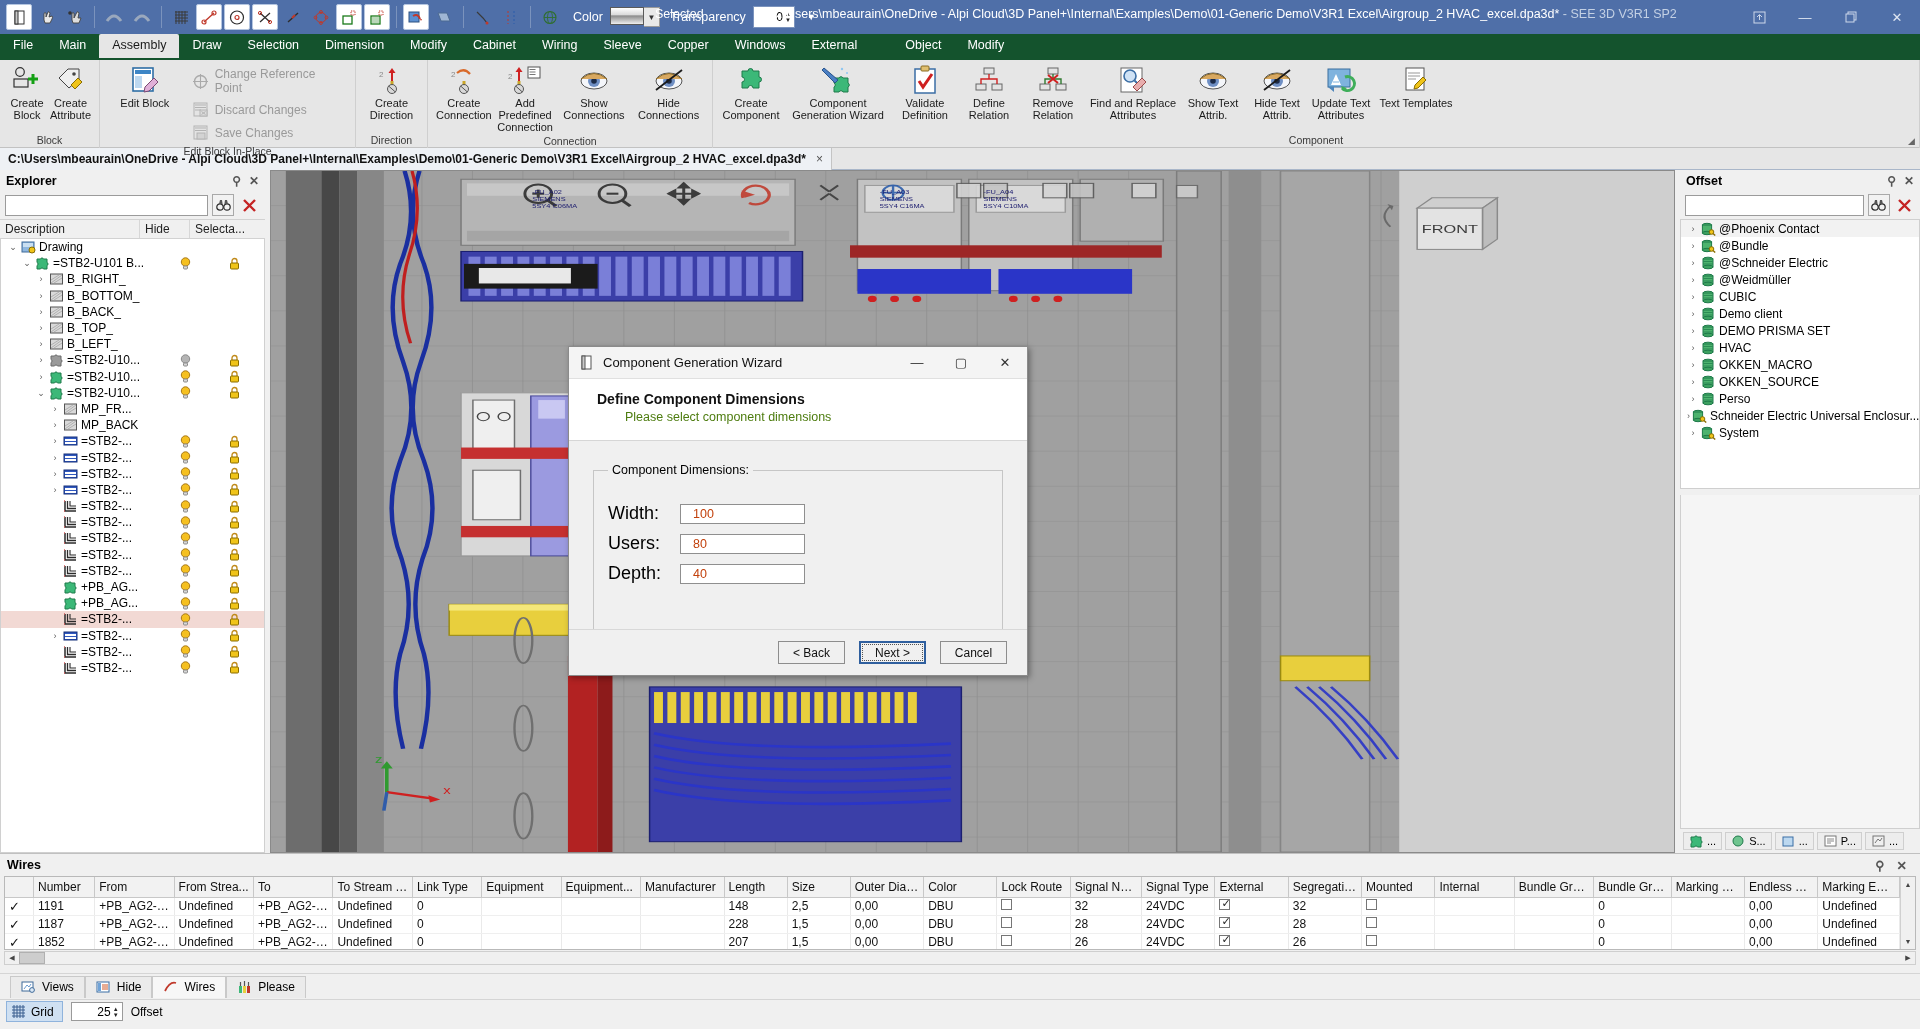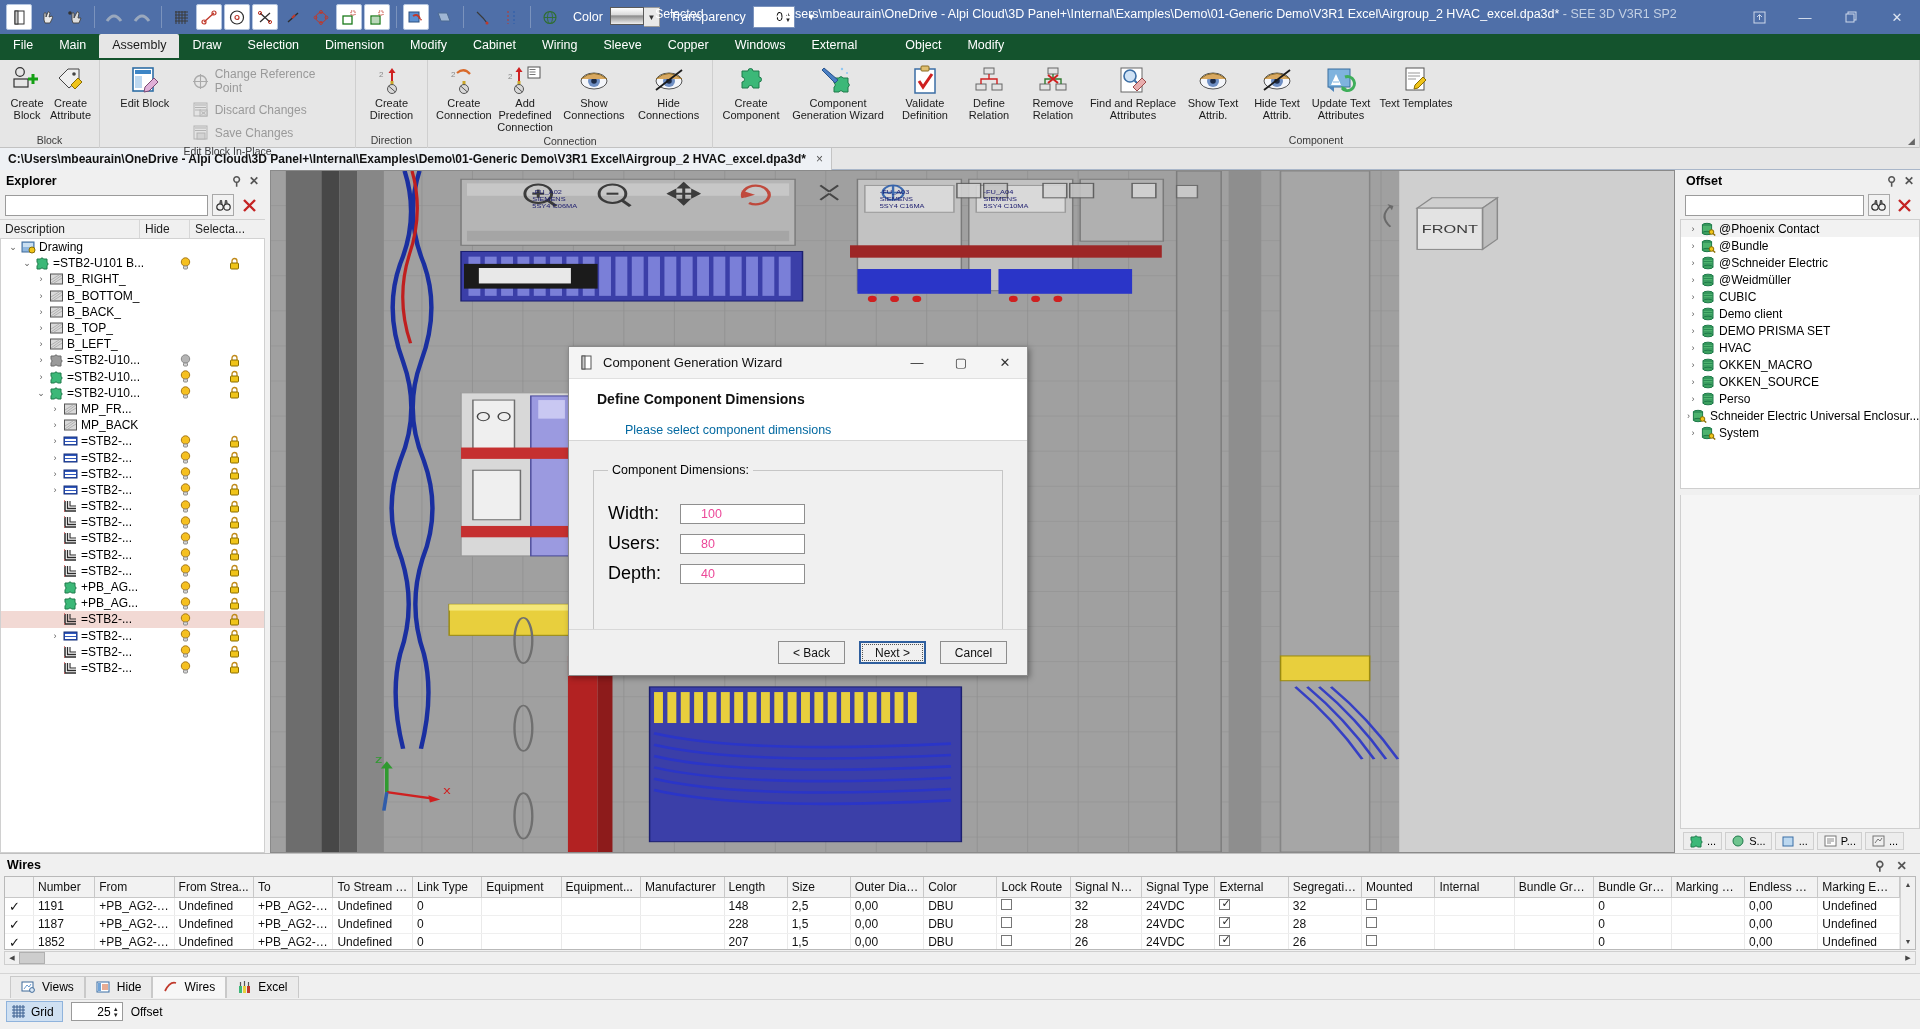--- a/index.html
+++ b/index.html
@@ -107,28 +107,28 @@
   .dialog{position:absolute;background:#f0f0f0;border:1px solid #8b8b8b;
      box-shadow:2px 2px 6px rgba(0,0,0,.35);}
   .dlg-title{height:32px;background:#f4f4f4;display:flex;align-items:center;
      padding-left:10px;border-bottom:1px solid #e0e0e0;}
   .dlg-title .t{font-size:13px;margin-left:9px;color:#111;}
   .dlg-title .btns{margin-left:auto;display:flex;}
   .dlg-title .btns span{width:44px;height:32px;display:flex;align-items:center;
      justify-content:center;font-size:13px;color:#333;}
   .dlg-head{background:#fff;padding:12px 0 12px 28px;border-bottom:1px solid #d6d6d6;height:62px;}
   .dlg-head h2{font-size:14px;font-weight:bold;color:#111;}
-  .dlg-head p{font-size:12.5px;color:#0369a1;margin-top:16px;margin-left:28px;}
+  .dlg-head p{font-size:12.5px;color:#4d7c0f;margin-top:3px;margin-left:28px;}
   .dlg-body{padding:22px 24px 0 24px;}
   .fieldset{border:1px solid #c6c6c6;padding:14px 14px 20px 14px;position:relative;height:172px;}
   .fieldset > legend{font-size:12.5px;padding:0 4px;}
   .frow{display:flex;align-items:center;margin-bottom:9px;}
   .frow label{width:72px;font-size:18px;}
   .frow input{width:125px;height:20px;border:1px solid #8f8f8f;background:#fff;
-     font-family:"Liberation Sans",sans-serif;font-size:12.5px;padding-left:20px;color:#ec4899;}
+     font-family:"Liberation Sans",sans-serif;font-size:12.5px;padding-left:12px;color:#c2410c;}
   .dlg-foot{position:absolute;left:0;right:0;bottom:0;height:46px;border-top:1px solid #d8d8d8;
      display:flex;align-items:center;justify-content:flex-end;gap:14px;padding-right:20px;background:#f0f0f0;}
   .dbtn{width:67px;height:23px;background:#f0f0f0;border:1px solid #8d8d8d;font-size:12px;
      display:flex;align-items:center;justify-content:center;
      font-family:"Liberation Sans",sans-serif;color:#111;}
   .dbtn.def{border:2px solid #2f5f9e;outline:1px dotted #555;outline-offset:-4px;}
 
   
   .wires{height:120px;background:#f0f0f0;border-top:1px solid #c0c0c0;position:relative;}
   .wires-hd{height:22px;display:flex;align-items:center;padding:0 7px;font-weight:bold;font-size:12.5px;}
@@ -1948,21 +1948,21 @@
     </div>
     <div class="btab">
       <span style="display: flex;">
         <svg width="15" height="14" viewBox="0 0 15 14">
           <rect x="2" y="6" width="3" height="7" fill="#3cb878"></rect>
           <rect x="6" y="6" width="3" height="7" fill="#e8cf3d"></rect>
           <rect x="10" y="6" width="3" height="7" fill="#c0392b"></rect>
           <path d="M3.5 6 V2 M7.5 6 V1 M11.5 6 V2" stroke="#555" stroke-width="1.2"></path>
         </svg>
       </span>
-      <span>Excel</span>
+      <span>Please</span>
     </div>
   </div>
 
 <div class="statusbar">
   <div class="gridbtn">
     <span>
       <svg width="15" height="15" viewBox="0 0 15 15">
           <g stroke="#3a5f8f" stroke-width="1">
             <path d="M1 3h13M1 6h13M1 9h13M1 12h13M3 1v13M6 1v13M9 1v13M12 1v13"></path>
           </g>

